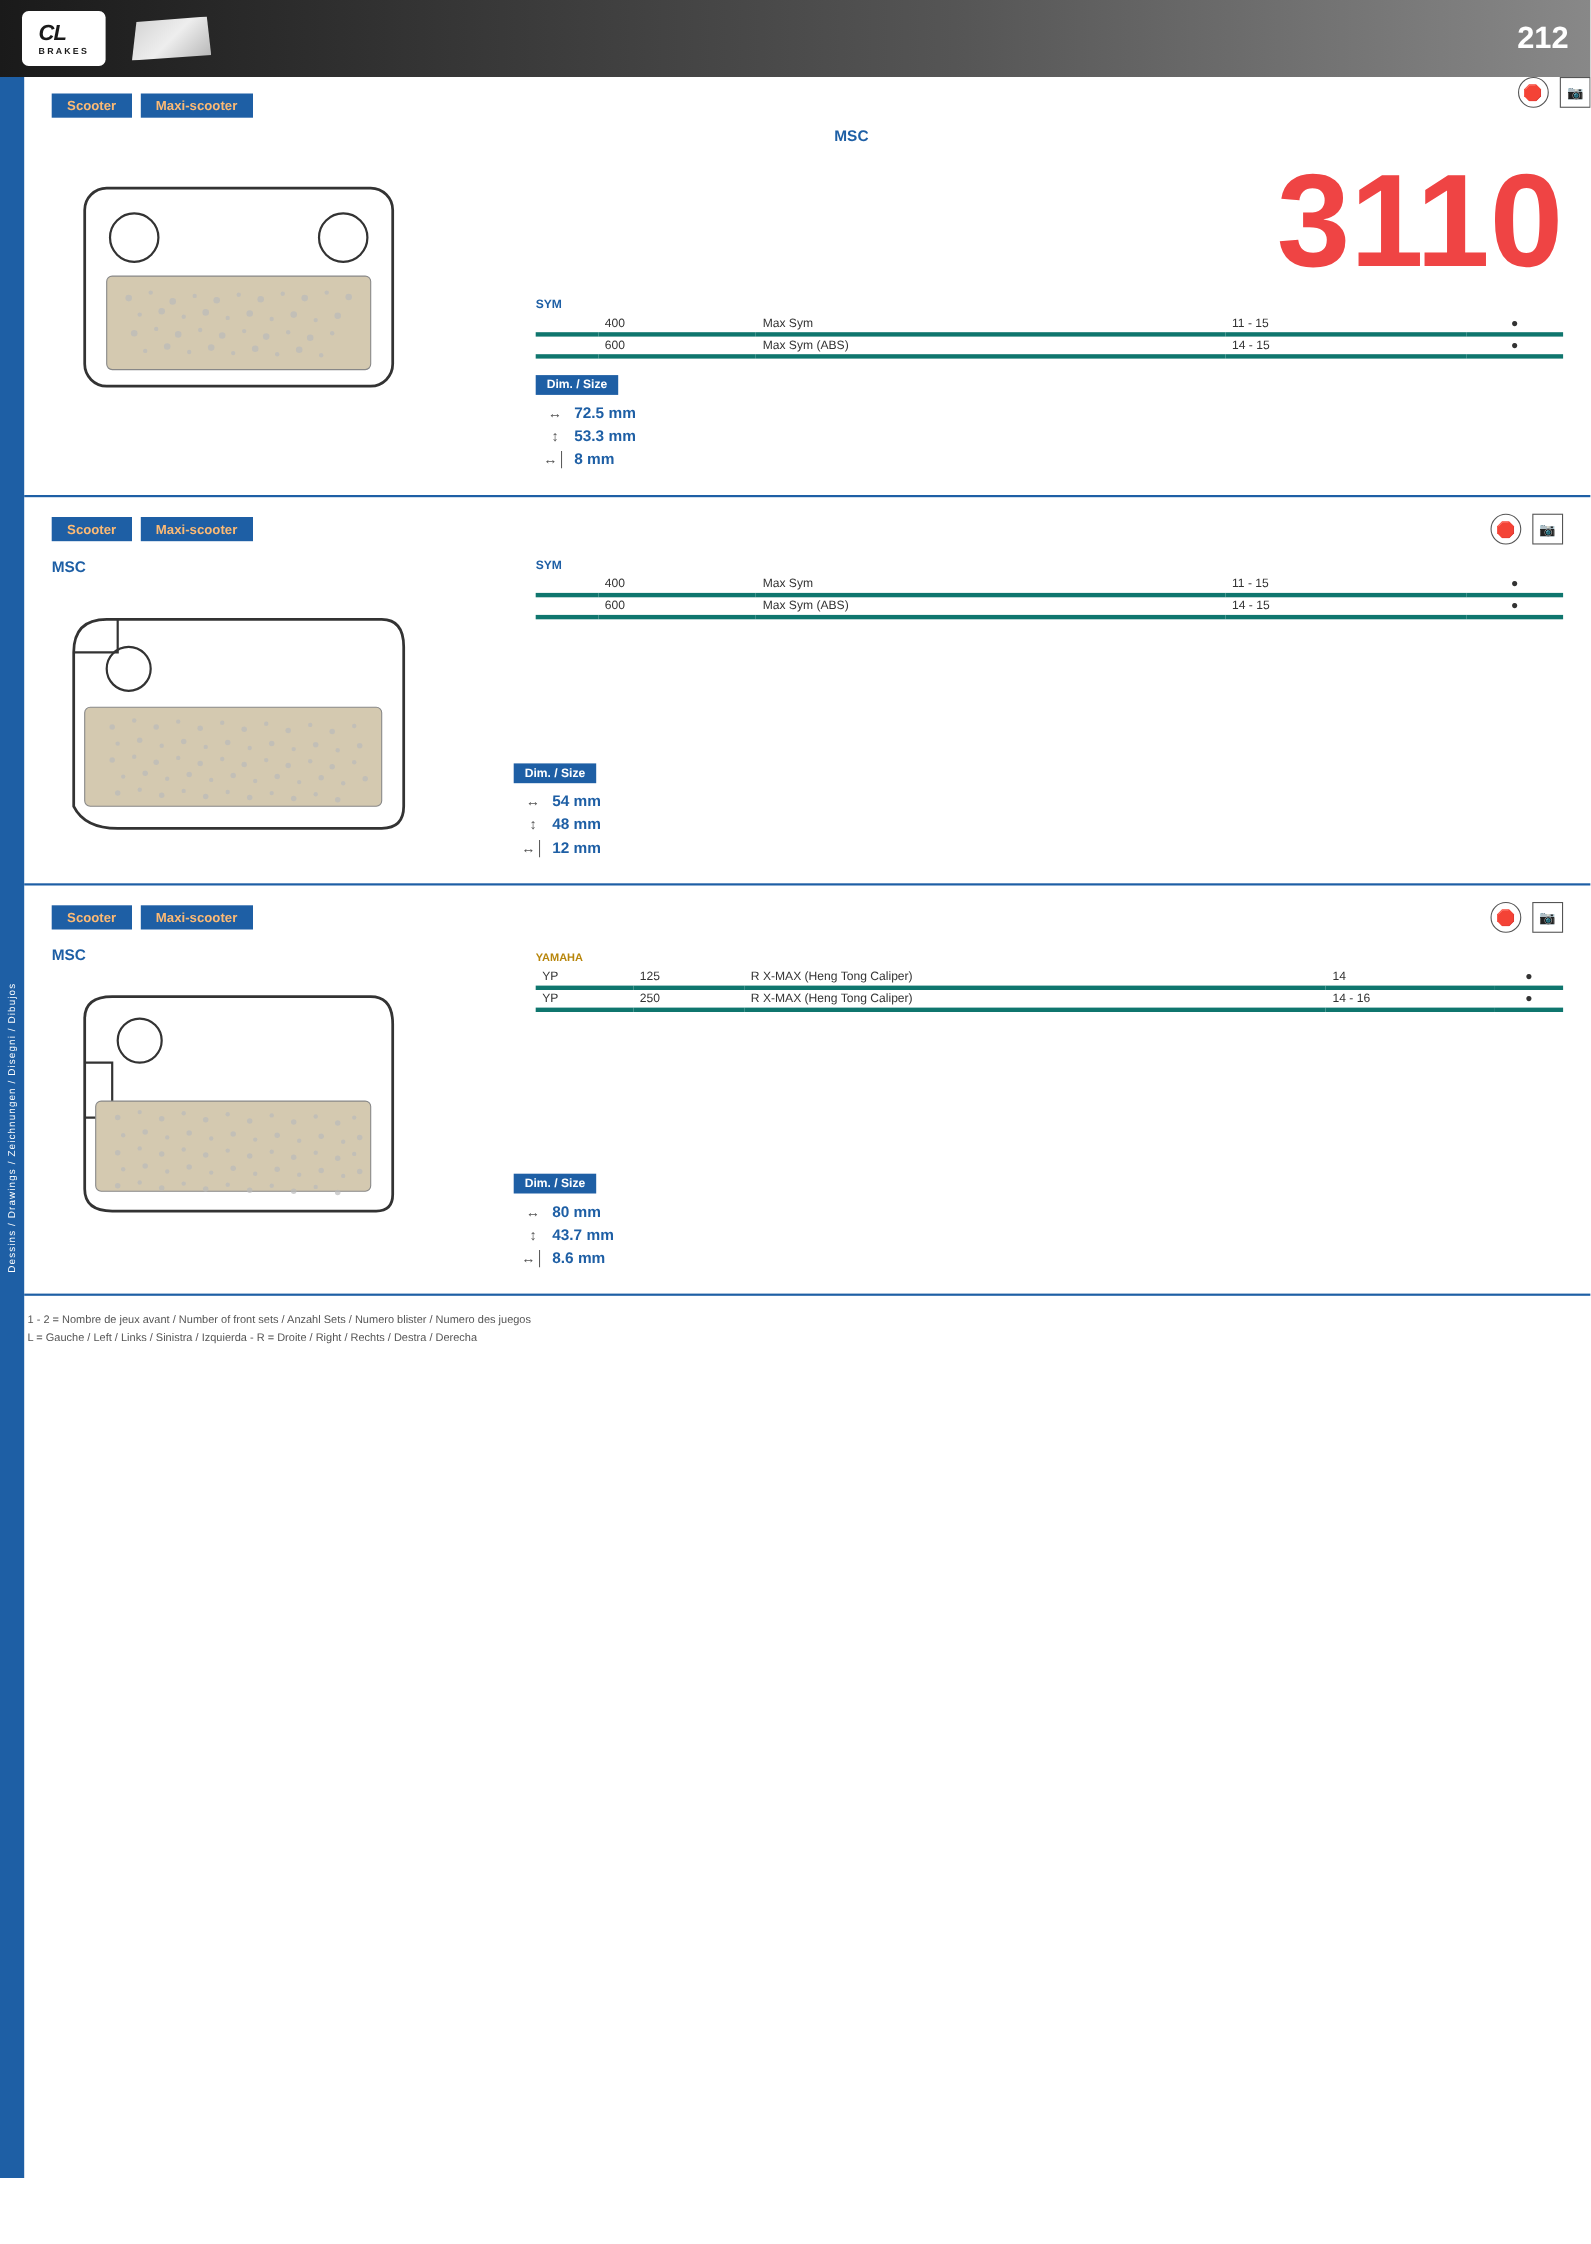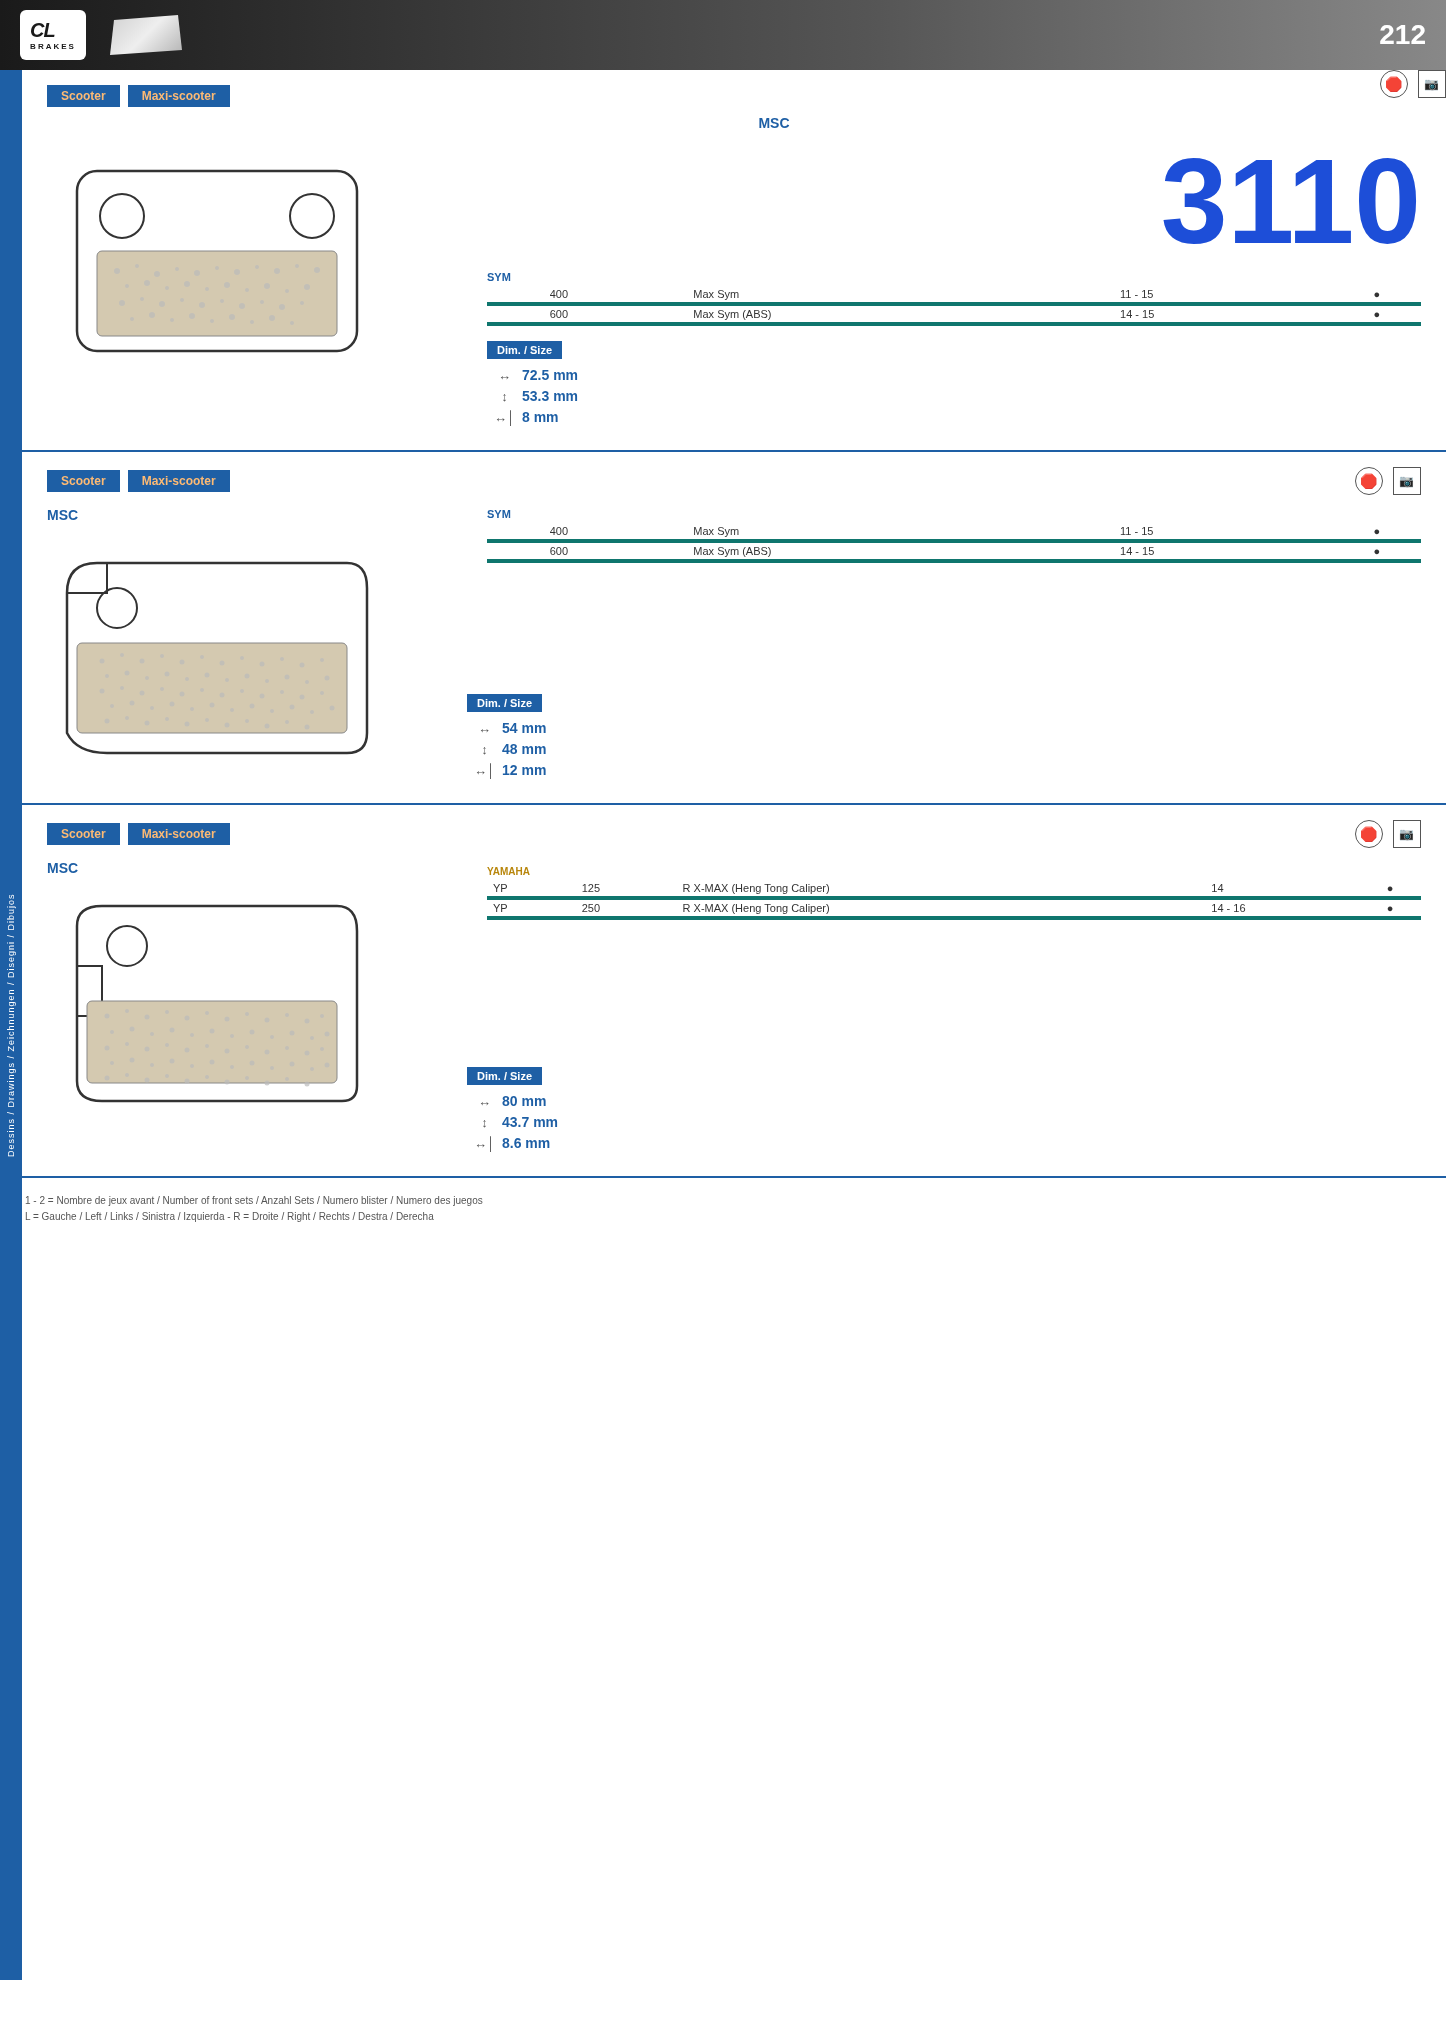--- a/index.html
+++ b/index.html
@@ -26,21 +26,21 @@
       display: flex;
       align-items: center;
     }
     .logo-box {
       background: #fff;
       border-radius: 6px;
       padding: 5px 10px;
       display: flex;
       align-items: center;
       justify-content: center;
-      width: 66px;
+      width: 76px;
       height: 50px;
     }
     .logo-text {
       font-size: 20px;
       font-weight: 900;
       color: #1a1a1a;
       font-style: italic;
       letter-spacing: -1px;
     }
     .logo-sub {
@@ -125,21 +125,21 @@
     }
 
     .pad-svg {
       width: 340px;
       height: 240px;
     }
 
     .product-number {
       font-size: 100px;
       font-weight: 900;
-      color: #1d4ed8;
+      color: #ef4444;
       line-height: 1;
       text-align: right;
       margin-bottom: 10px;
     }
     .product-number-lg {
       font-size: 120px;
     }
 
     .icons-row {
       position: absolute;

